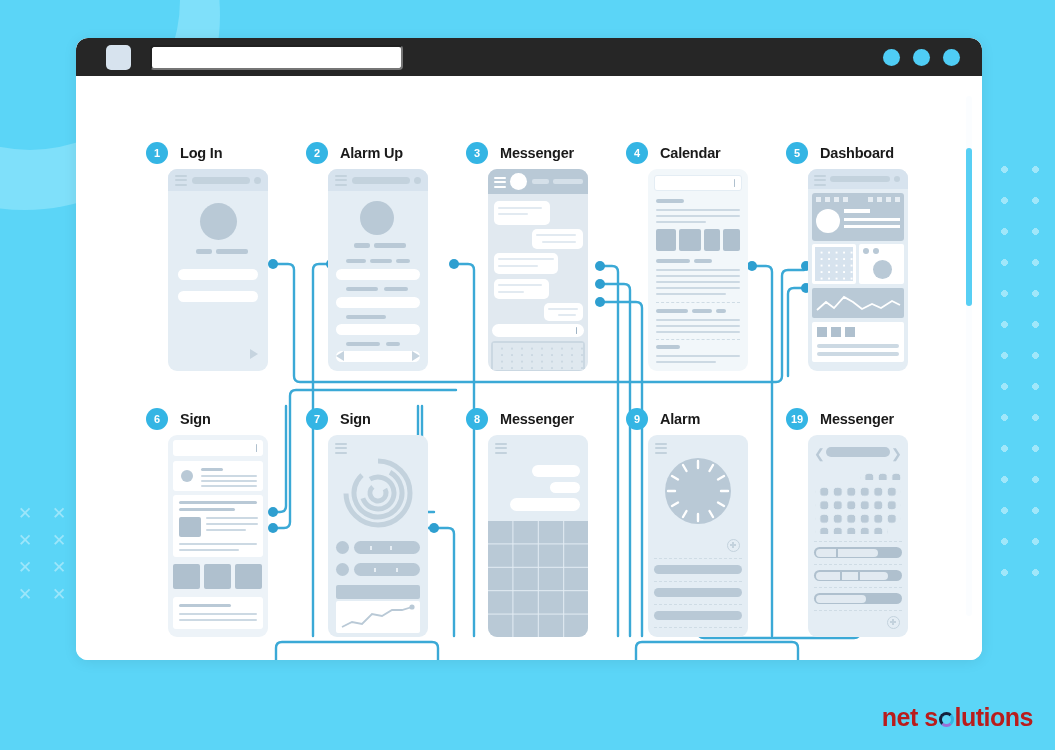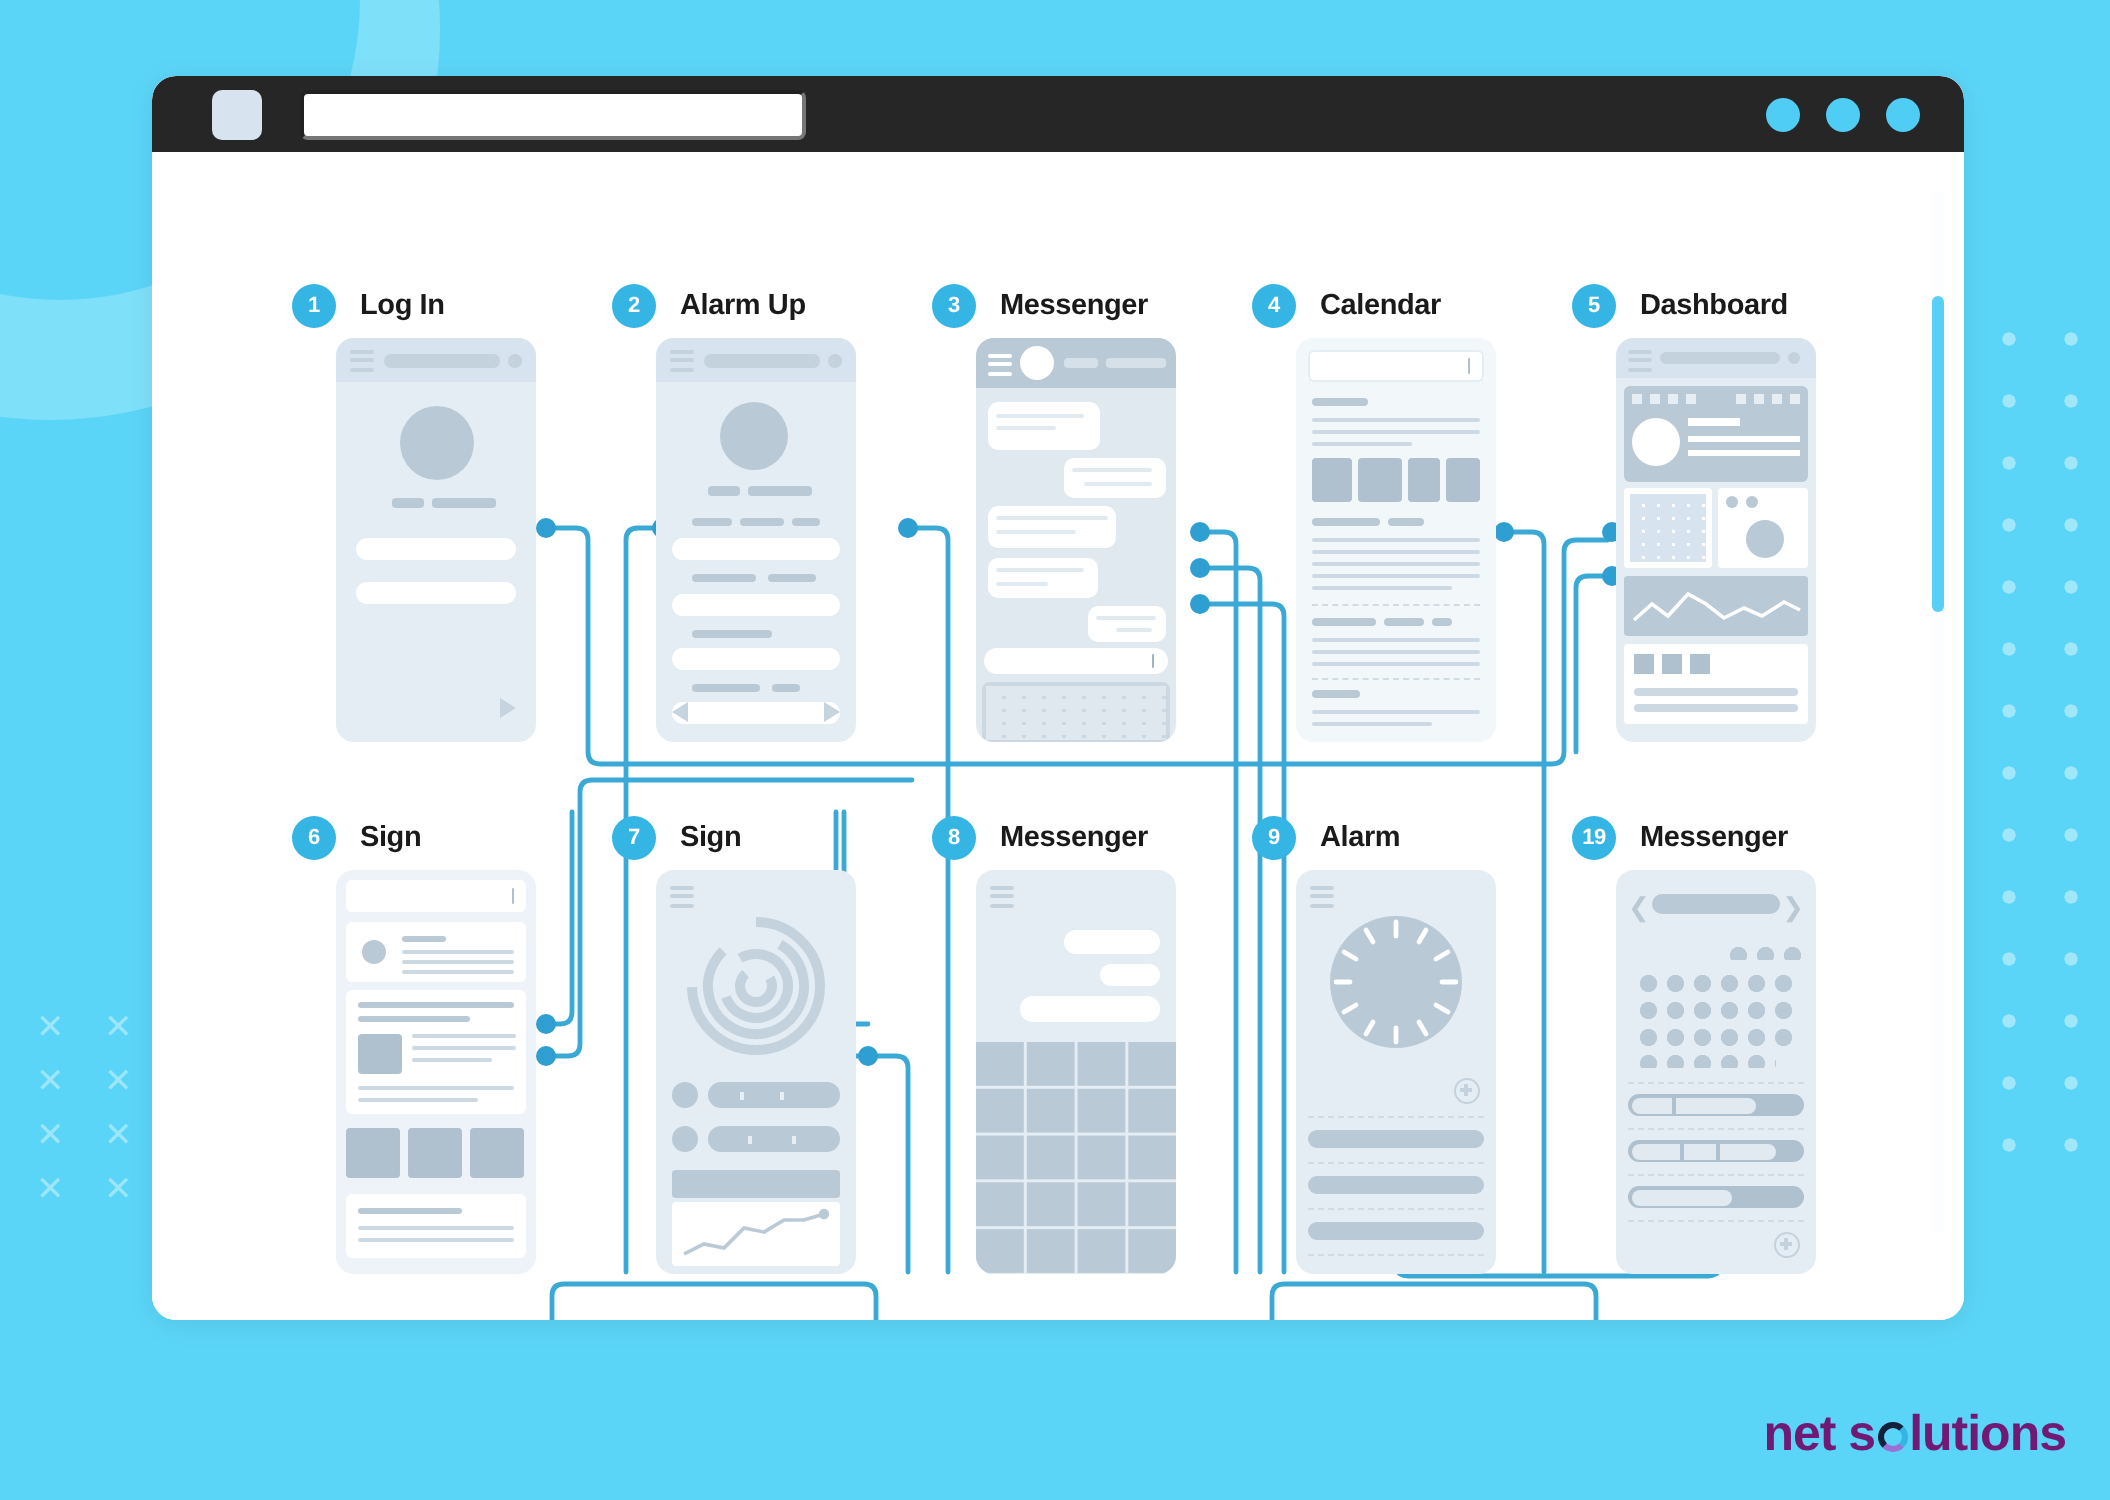--- a/index.html
+++ b/index.html
@@ -186,21 +186,21 @@
   .plus::after  { left: 4.4px; top: 2.2px; width: 1.6px; height: 6.2px; }
 
   .dashline { position: absolute; height: 1px; border-top: 1px dashed #CFDCE5; }
 
   
   #logo {
     position: absolute;
     right: 22px; bottom: 18px;
     font-size: 25px;
     font-weight: bold;
-    color: #701a75;
+    color: #b91c1c;
     letter-spacing: -0.5px;
     font-family: "Liberation Sans", sans-serif;
   }
   #logo .o {
     display: inline-block;
     width: 15px; height: 15px;
     border-radius: 50%;
     border: 3px solid #14213D;
     border-right-color: #34B5E4;
     border-bottom-color: #9B6FD6;

